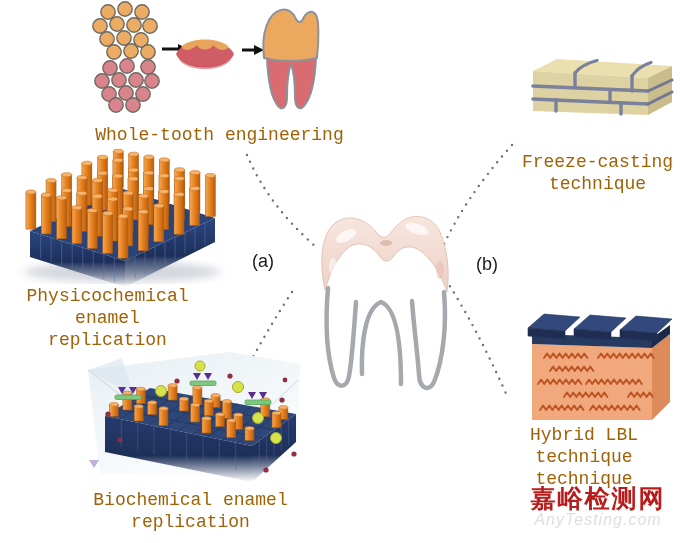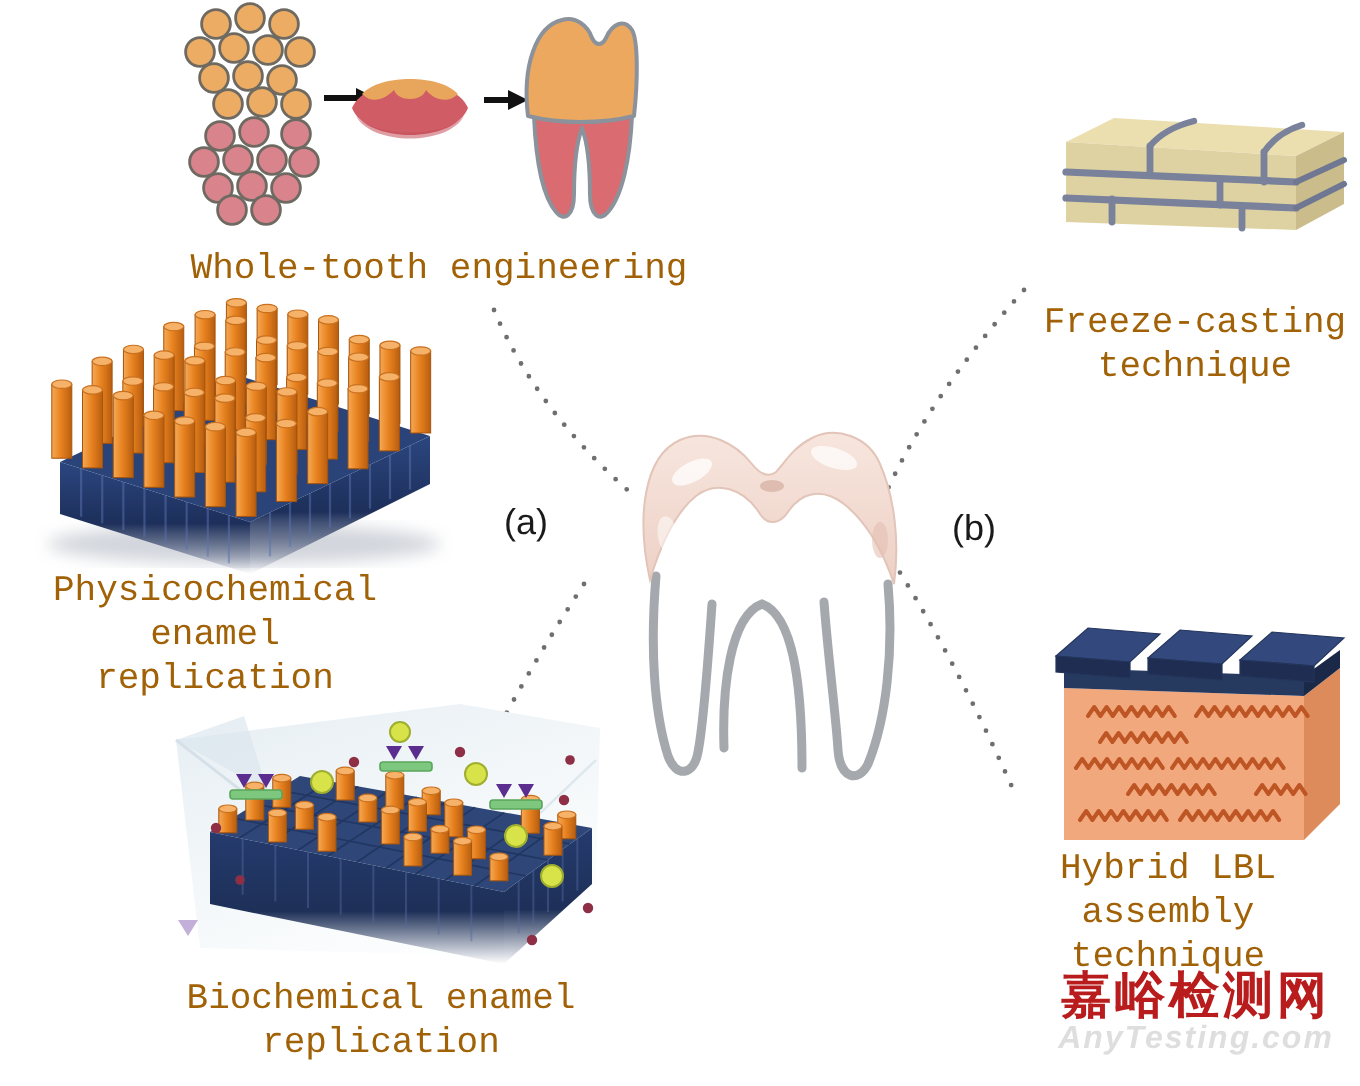--- a/index.html
+++ b/index.html
@@ -10,21 +10,21 @@
   .abs{position:absolute;}
   .lbl{
     position:absolute;text-align:center;font-size:18px;line-height:22px;color:#a16207;
     font-family:Liberation Mono, monospace;
   }
   .panel-letter{position:absolute;font-size:18px;color:#1a1a1a;}
   #watermark{
     position:absolute;left:522px;top:485px;width:152px;text-align:center;user-select:none;
   }
   #watermark .cn{font-size:25px;font-weight:bold;letter-spacing:2px;color:#b91c1c;line-height:26px;}
-  #watermark .en{font-size:16px;font-style:italic;font-weight:bold;color:#dedede;line-height:18px;letter-spacing:1px;}
+  #watermark .en{font-size:16px;font-style:italic;font-weight:normal;color:#dedede;line-height:18px;letter-spacing:1px;}
   svg{display:block;}
 </style>
 </head>
 <body>
 
 <div id="canvas">
 
   <svg class="abs" style="left:0;top:0;" width="680" height="543" viewBox="0 0 680 543">
     <g fill="none" stroke="#6f6f6f" stroke-width="2.4" stroke-linecap="round" stroke-dasharray="0 7.5">
       <path d="M247,155 Q268,205 316,247"></path>
@@ -433,21 +433,21 @@
     <div>Biochemical enamel</div>
     <div>replication</div>
   </div>
 
   <div class="lbl" style="left:520px;top:127px;width:155px;margin-top:24px;">
     <div>Freeze-casting</div>
     <div>technique</div>
   </div>
 
   <div class="lbl" style="left:487px;top:424px;width:194px;">
-    <div>Hybrid LBL assembly</div>
+    <div>Hybrid LBL technique</div>
     <div>technique</div>
   </div>
 
   <div class="panel-letter" style="left:252px;top:251px;">(a)</div>
   <div class="panel-letter" style="left:476px;top:254px;">(b)</div>
 
   <div id="watermark">
     <div class="cn">嘉峪检测网</div>
     <div class="en">AnyTesting.com</div>
   </div>

